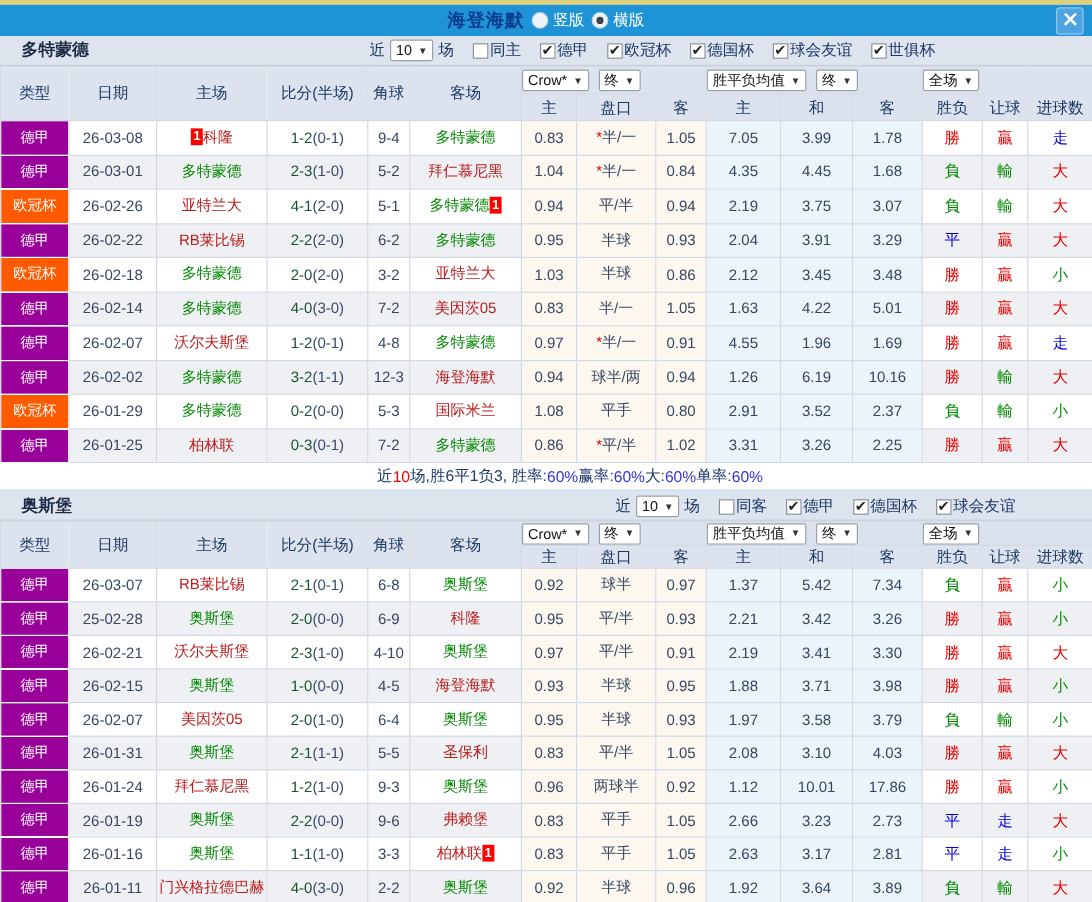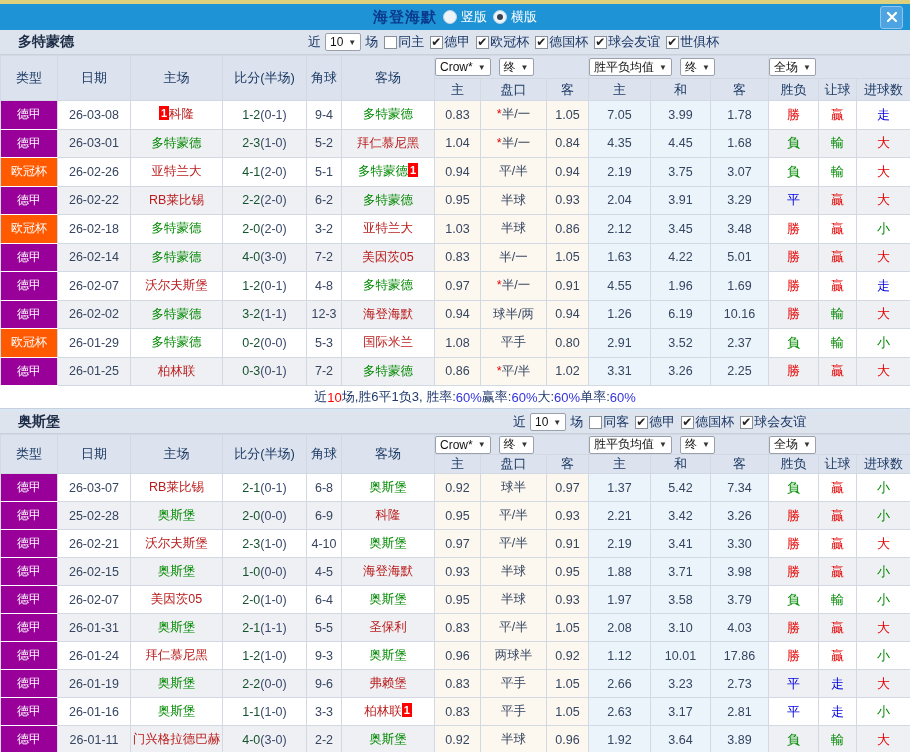--- a/index.html
+++ b/index.html
@@ -18,21 +18,21 @@
   .close-btn{position:absolute;right:7px;top:2px;width:21px;height:21px;background:#4EA4E2;border:1px solid #8FC6EE;border-radius:3px;display:flex;align-items:center;justify-content:center;cursor:pointer;}
   
   .sec-head{height:25px;background:#DEE4EE;position:relative;box-sizing:border-box;border-bottom:1px solid #C9D0DC;}
   .s1 .sec-head{border-top:2px solid #D7E7F5;}
   .team-name{position:absolute;left:18px;top:50%;transform:translateY(-50%);font-weight:bold;font-size:14px;color:#1C2B45;}
   .filters{position:absolute;top:50%;transform:translateY(-50%);display:flex;align-items:center;white-space:nowrap;}
   .s0 .filters{left:308px;}
   .s1 .filters{left:513px;}
   .filters>*{margin-right:4px;}
   .flab{font-size:13px;color:#1B3766;}
-  .cb-label{display:inline-flex;align-items:center;margin-left:2px;cursor:pointer;}
+  .cb-label{display:inline-flex;align-items:center;margin-left:12px;cursor:pointer;}
   .cb{width:13px;height:13px;box-sizing:border-box;background:#fff;border:1px solid #8A909A;display:inline-block;position:relative;margin-right:1px;}
   .cb.checked::after{content:"✔";position:absolute;left:0px;top:-2px;font-size:12px;font-weight:bold;color:#222;line-height:14px;}
   
   .hsel{background:#fff;border:1px solid #9AA1AC;display:inline-flex;align-items:center;box-sizing:border-box;height:18px;padding:0 4px;font-size:12px;color:#111;border-radius:2px;cursor:pointer;}
   .hsel::after{content:"▼";font-size:8px;margin-left:5px;color:#333;}
   
   table.results{border-collapse:collapse;table-layout:fixed;width:910px;}
   .results th,.results td{border:1px solid #D3D9E2;text-align:center;padding:0;overflow:hidden;white-space:nowrap;}
   .results thead th{background:#DCE3EF;color:#1D3A63;font-weight:normal;font-size:13px;}
   .s0 tr.hra{height:23px;} .s0 tr.hrb{height:22px;}

